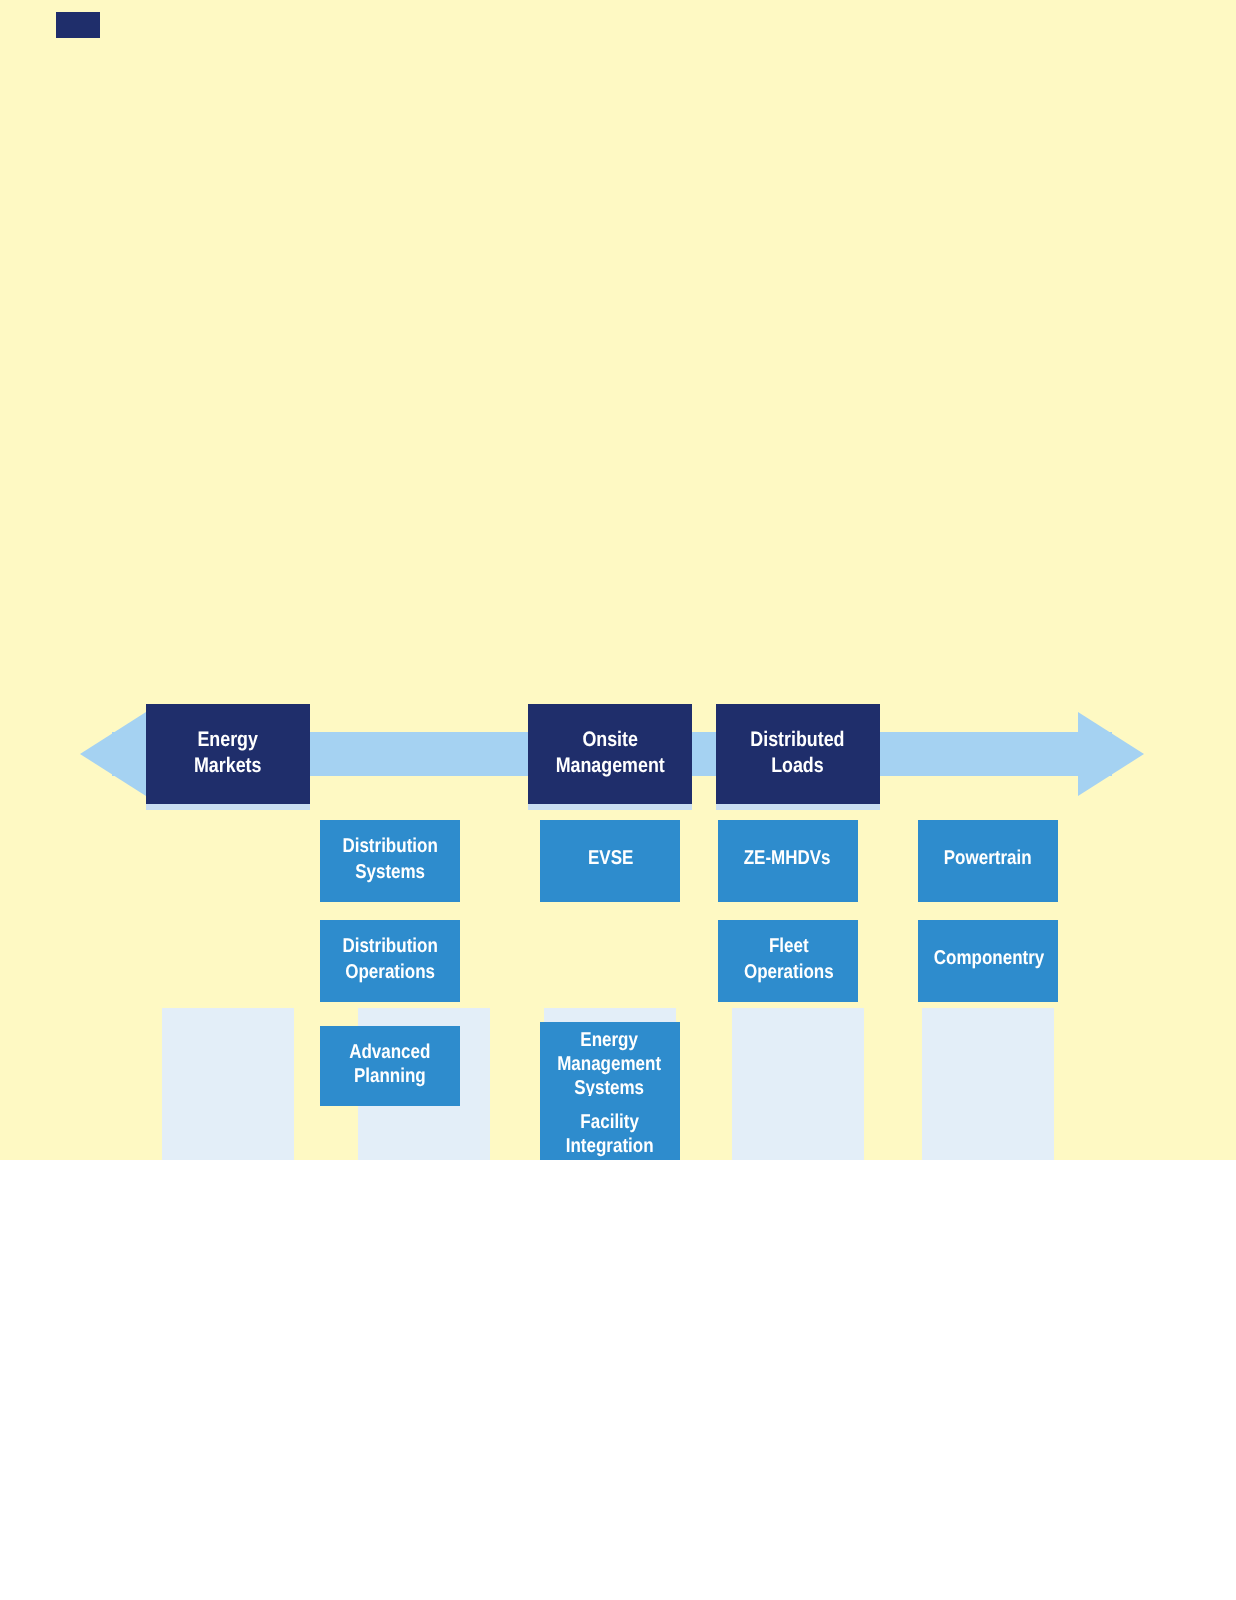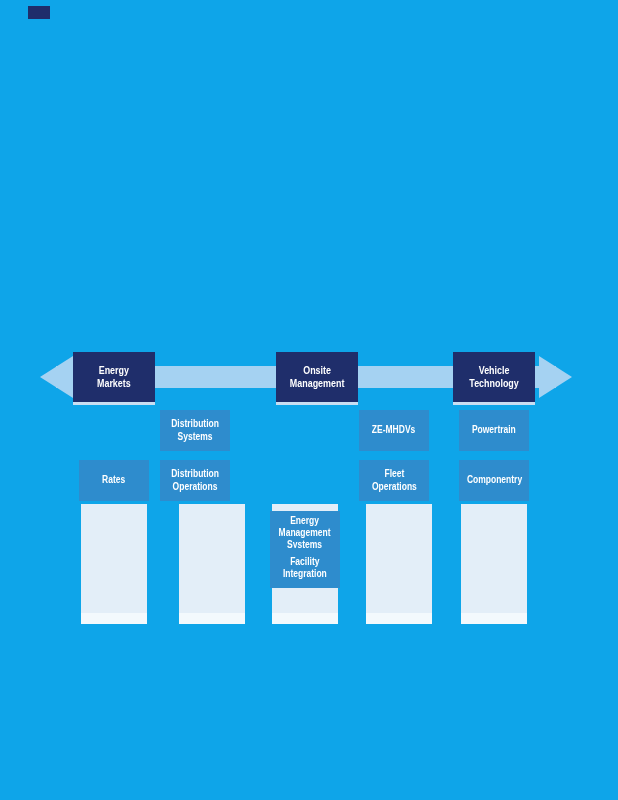--- a/index.html
+++ b/index.html
@@ -1,19 +1,19 @@
 <!DOCTYPE html>
 <html style="--navy: #1f2e6b; --blue: #2e8ccd; --arrow: #a5d2f2; --band: #e3eef8; --fade: #f3f9fd;"><head>
 <meta charset="utf-8">
 <style>
   html,body{margin:0;padding:0;background:#ffffff;}
   .page{
     position:relative;
-    width:618px;height:800px;
-    background:#0ea5e9;
+    width:618px;height:580px;
+    background:#fef9c3;
     overflow:hidden;
     font-family:"Liberation Sans",sans-serif;
   }
   .corner-mark{
     position:absolute;left:28px;top:6px;width:22px;height:13px;
     background:var(--navy,#1f2e6b);
   }
   
   .shaft{
     position:absolute;left:56px;top:366px;width:500px;height:22px;
@@ -31,21 +31,21 @@
   .fade{position:absolute;top:613px;height:11px;width:66px;background:var(--fade,#f3f9fd);}
   .bc0{left:81px}.bc1{left:179px}.bc2{left:272px}.bc3{left:366px}.bc4{left:461px}
   
   .hbox{
     position:absolute;top:352px;width:82px;height:53px;
     box-sizing:border-box;
     background:var(--navy,#1f2e6b);
     border-bottom:3px solid #c9def2;
     display:flex;align-items:center;justify-content:center;
   }
-  .hc0{left:73px}.hc1{left:171px}.hc2{left:276px}.hc3{left:358px}.hc4{left:453px}
+  .hc0{left:73px}.hc1{left:171px}.hc2{left:264px}.hc3{left:358px}.hc4{left:453px}
   
   .ibox{
     position:absolute;width:70px;
     background:var(--blue,#2e8ccd);
     display:flex;align-items:center;justify-content:center;
   }
   .ic0{left:79px}.ic1{left:160px}.ic2{left:270px}.ic3{left:359px}.ic4{left:459px}
   .r1{top:410px;height:41px}
   .r2{top:460px;height:41px}
   .r3{top:513px;height:40px}
@@ -88,38 +88,42 @@
   <div class="head right"></div>
 
   <div class="hbox hc0">
     <div class="label">Energy
 Markets</div>
   </div>
   <div class="hbox hc2">
     <div class="label">Onsite
 Management</div>
   </div>
-  <div class="hbox hc4">
-    <div class="label">Vehicle
-Technology</div>
+  <div class="hbox hc3">
+    <div class="label">Distributed
+Loads</div>
   </div>
 
-  <div class="ibox ic0 r2">
-    <div class="label">Rates</div>
-  </div>
 
   <div class="ibox ic1 r1">
     <div class="label">Distribution
 Systems</div>
   </div>
   <div class="ibox ic1 r2">
     <div class="label">Distribution
 Operations</div>
   </div>
+  <div class="ibox ic1 r3">
+    <div class="label">Advanced
+Planning</div>
+  </div>
 
+  <div class="ibox ic2 r1">
+    <div class="label">EVSE</div>
+  </div>
   <div class="ibox ic2 r3t">
     <div class="label">Energy
 Management
 Systems</div>
   </div>
   <div class="ibox ic2 r4">
     <div class="label">Facility
 Integration</div>
   </div>
 

